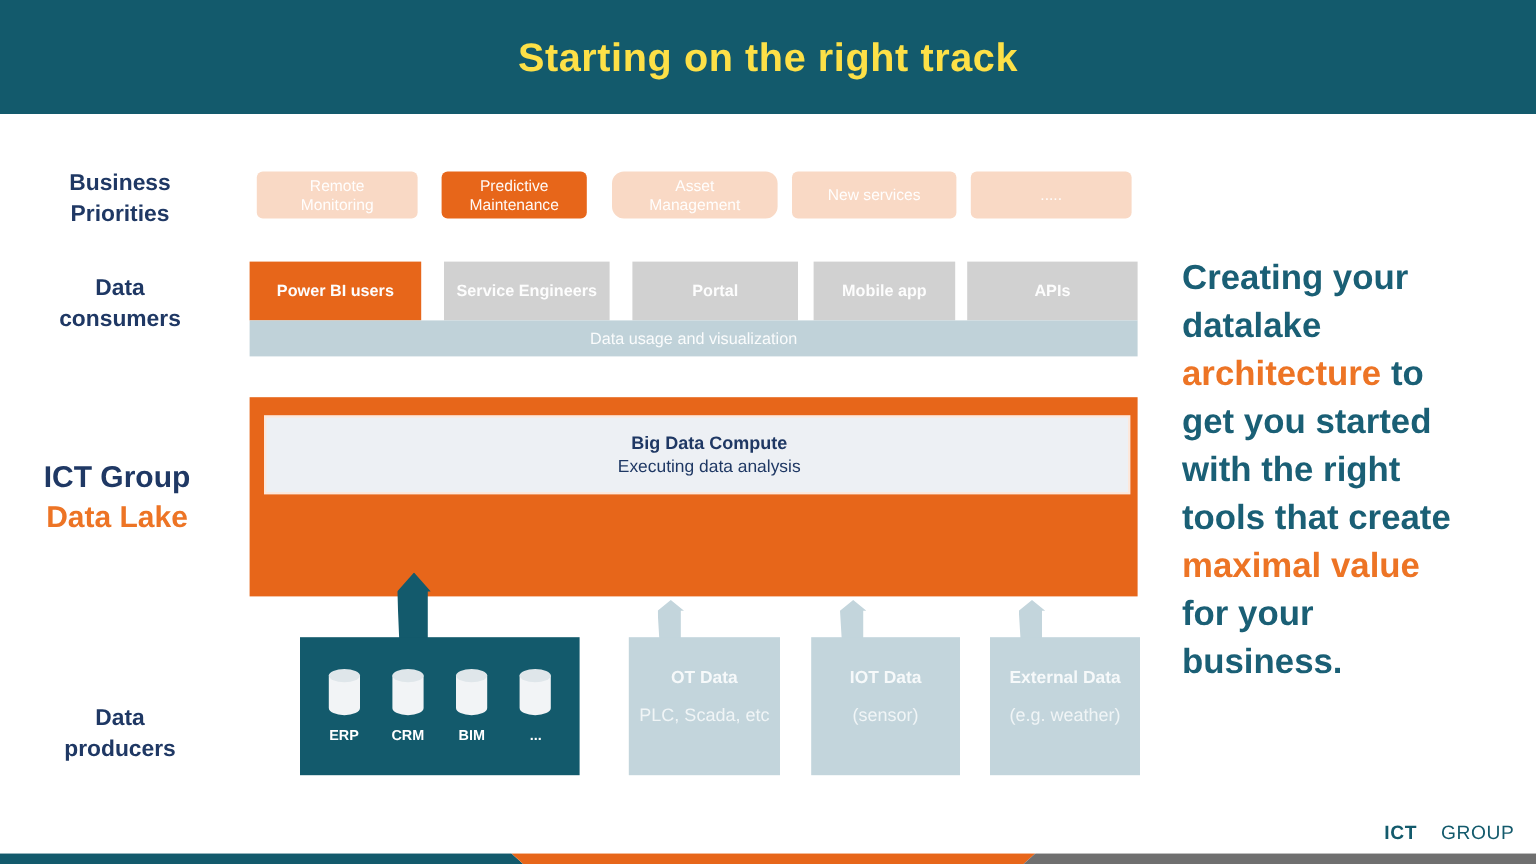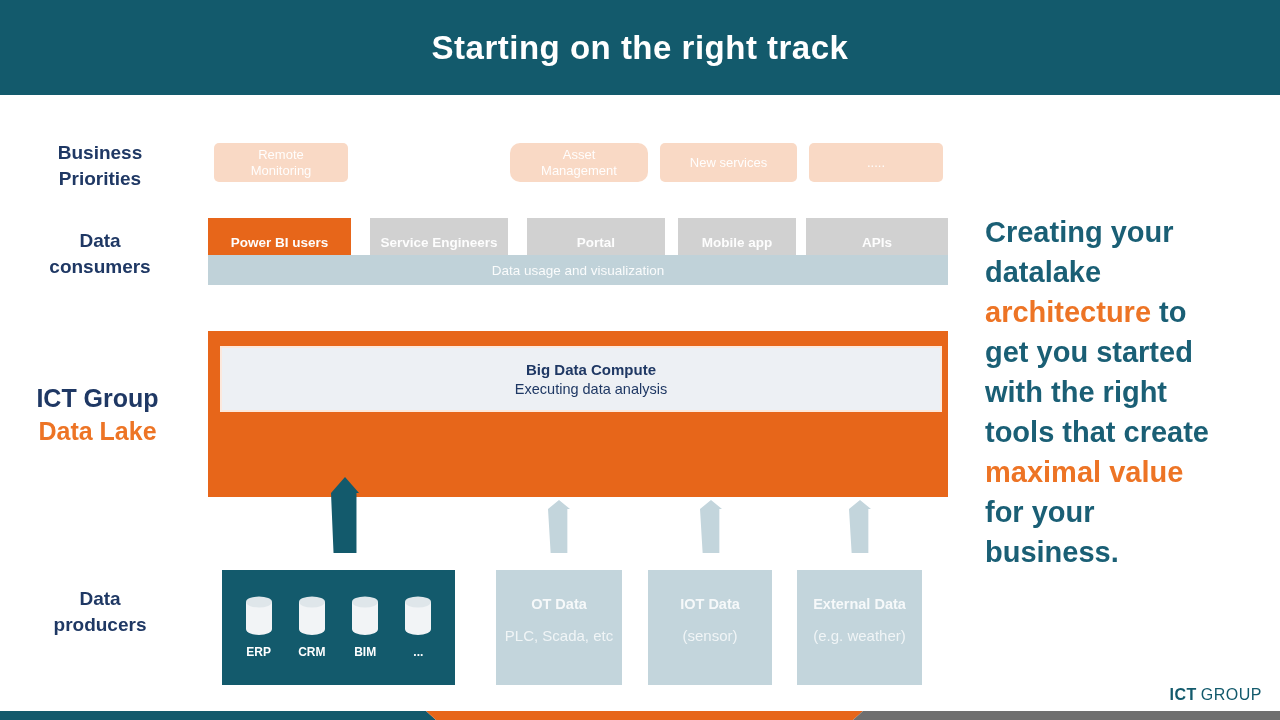--- a/index.html
+++ b/index.html
@@ -10,21 +10,21 @@
   }
   *{margin:0;padding:0;box-sizing:border-box;}
   html,body{background:#e9e9e9;}
   .slide{
     position:relative;width:1280px;height:720px;background:#ffffff;
     font-family:"Liberation Sans",sans-serif;overflow:hidden;margin:0 auto;
   }
   
   .header{position:absolute;left:0;top:0;width:1280px;height:95px;background:var(--teal-dark);}
   .header .title{
-    width:100%;height:95px;line-height:95px;text-align:center;color:#ffffff;
+    width:100%;height:95px;line-height:95px;text-align:center;color:#fde047;
     font-size:33px;font-weight:700;letter-spacing:.5px;
   }
   
   .row-label{
     position:absolute;left:20px;width:160px;text-align:center;color:var(--navy);
     font-weight:700;font-size:19px;line-height:26px;white-space:pre-line;
   }
   .lbl-business{top:140px;} .lbl-consumers{top:228px;} .lbl-producers{top:586px;}
   .lake-label{position:absolute;left:10px;top:382px;width:175px;text-align:center;
     font-size:25px;line-height:33px;font-weight:700;}
@@ -43,21 +43,21 @@
   .cbox{
     position:absolute;top:218px;height:49px;background:var(--gray-box);
     color:#fdfdfd;font-size:13.5px;font-weight:700;text-align:center;
     display:flex;align-items:center;justify-content:center;
   }
   .cbox.active{background:var(--orange);}
   .cbox.c1{left:208px;width:143px;} .cbox.c2{left:370px;width:138px;}
   .cbox.c3{left:527px;width:138px;} .cbox.c4{left:678px;width:118px;}
   .cbox.c5{left:806px;width:142px;}
   .usage-bar{
-    position:absolute;left:208px;top:255px;width:740px;height:30px;background:var(--usage-bar);
+    position:absolute;left:208px;top:267px;width:740px;height:30px;background:var(--usage-bar);
     color:rgba(255,255,255,.92);font-size:13.5px;display:flex;align-items:center;justify-content:center;
   }
   
   .lake-box{position:absolute;left:208px;top:331px;width:740px;height:166px;background:var(--orange);}
   .lake-inner{
     position:absolute;background:var(--inner-box);box-shadow:0 0 0 2px rgba(255,255,255,.85);
     color:var(--navy);display:flex;flex-direction:column;align-items:center;justify-content:center;
     text-align:center;
     padding-left:20px;
   }
@@ -69,21 +69,21 @@
   .arrow-teal{
     position:absolute;left:331px;top:477px;width:28px;height:76px;background:var(--teal-dark);
     clip-path:polygon(50% 0,100% 21%,91% 21%,91% 100%,9% 100%,0 21%);
   }
   .arrow-light{
     position:absolute;top:500px;width:22px;height:53px;background:var(--producer-light);
     clip-path:polygon(50% 0,100% 17%,88% 17%,88% 100%,12% 100%,0 17%);
   }
   .arrow-light.a1{left:548px;} .arrow-light.a2{left:700px;} .arrow-light.a3{left:849px;}
   
-  .producer{position:absolute;top:570px;height:115px;}
+  .producer{position:absolute;top:531px;height:115px;margin-left:28px;}
   .prod-teal{
     left:222px;width:233px;background:var(--teal-dark);
     display:flex;align-items:center;justify-content:space-around;padding:0 10px;
   }
   .db-item{display:flex;flex-direction:column;align-items:center;gap:9px;}
   .db-item .db-label{color:#ffffff;font-size:12px;font-weight:700;}
   .prod-light{
     background:var(--producer-light);display:flex;flex-direction:column;align-items:center;
     text-align:center;padding-top:26px;gap:15px;
   }
@@ -91,21 +91,21 @@
   .prod-light .ps{color:rgba(255,255,255,.75);font-size:15px;text-align:center;}
   .prod-ot{left:496px;width:126px;} .prod-iot{left:648px;width:124px;} .prod-ext{left:797px;width:125px;}
   
   .sidebar-text{
     position:absolute;left:985px;top:212px;width:260px;font-size:29px;line-height:40px;
     font-weight:700;white-space:pre-line;
   }
   .seg-teal{color:var(--teal-text);} .seg-orange{color:var(--orange-text);}
   
   .logo{position:absolute;right:18px;top:686px;font-size:16px;color:var(--teal-dark);letter-spacing:.5px;}
-  .logo .b{font-weight:800;margin-top:24px;} .logo .l{font-weight:400;margin-left:4px;text-align:right;}
+  .logo .b{font-weight:800;margin-top:24px;} .logo .l{font-weight:400;margin-left:20px;text-align:right;}
   .bottom-bar{position:absolute;left:0;top:711px;width:1280px;height:9px;}
   .bb{position:absolute;top:0;height:9px;}
   .bb-teal{left:0;width:436px;background:var(--teal-dark);clip-path:polygon(0 0,426px 0,100% 100%,0 100%);}
   .bb-orange{left:426px;width:437px;background:var(--orange);clip-path:polygon(0 0,100% 0,calc(100% - 10px) 100%,10px 100%);}
   .bb-gray{left:853px;width:427px;background:var(--footer-gray);clip-path:polygon(10px 0,100% 0,100% 100%,0 100%);}
 </style>
 </head>
 <body>
 
 <div class="slide">
@@ -120,20 +120,22 @@
 consumers</div>
   <div class="lake-label">
     <div class="l1">ICT Group</div>
     <div class="l2">Data Lake</div>
   </div>
   <div class="row-label lbl-producers">Data
 producers</div>
 
   <div class="pill p1">Remote
 Monitoring</div>
+  <div class="pill p2 active">Predictive
+Maintenance</div>
   <div class="pill p3">Asset
 Management</div>
   <div class="pill p4">New services</div>
   <div class="pill p5">.....</div>
 
   <div class="cbox c1 active">Power BI users</div>
   <div class="cbox c2">Service Engineers</div>
   <div class="cbox c3">Portal</div>
   <div class="cbox c4">Mobile app</div>
   <div class="cbox c5">APIs</div>

